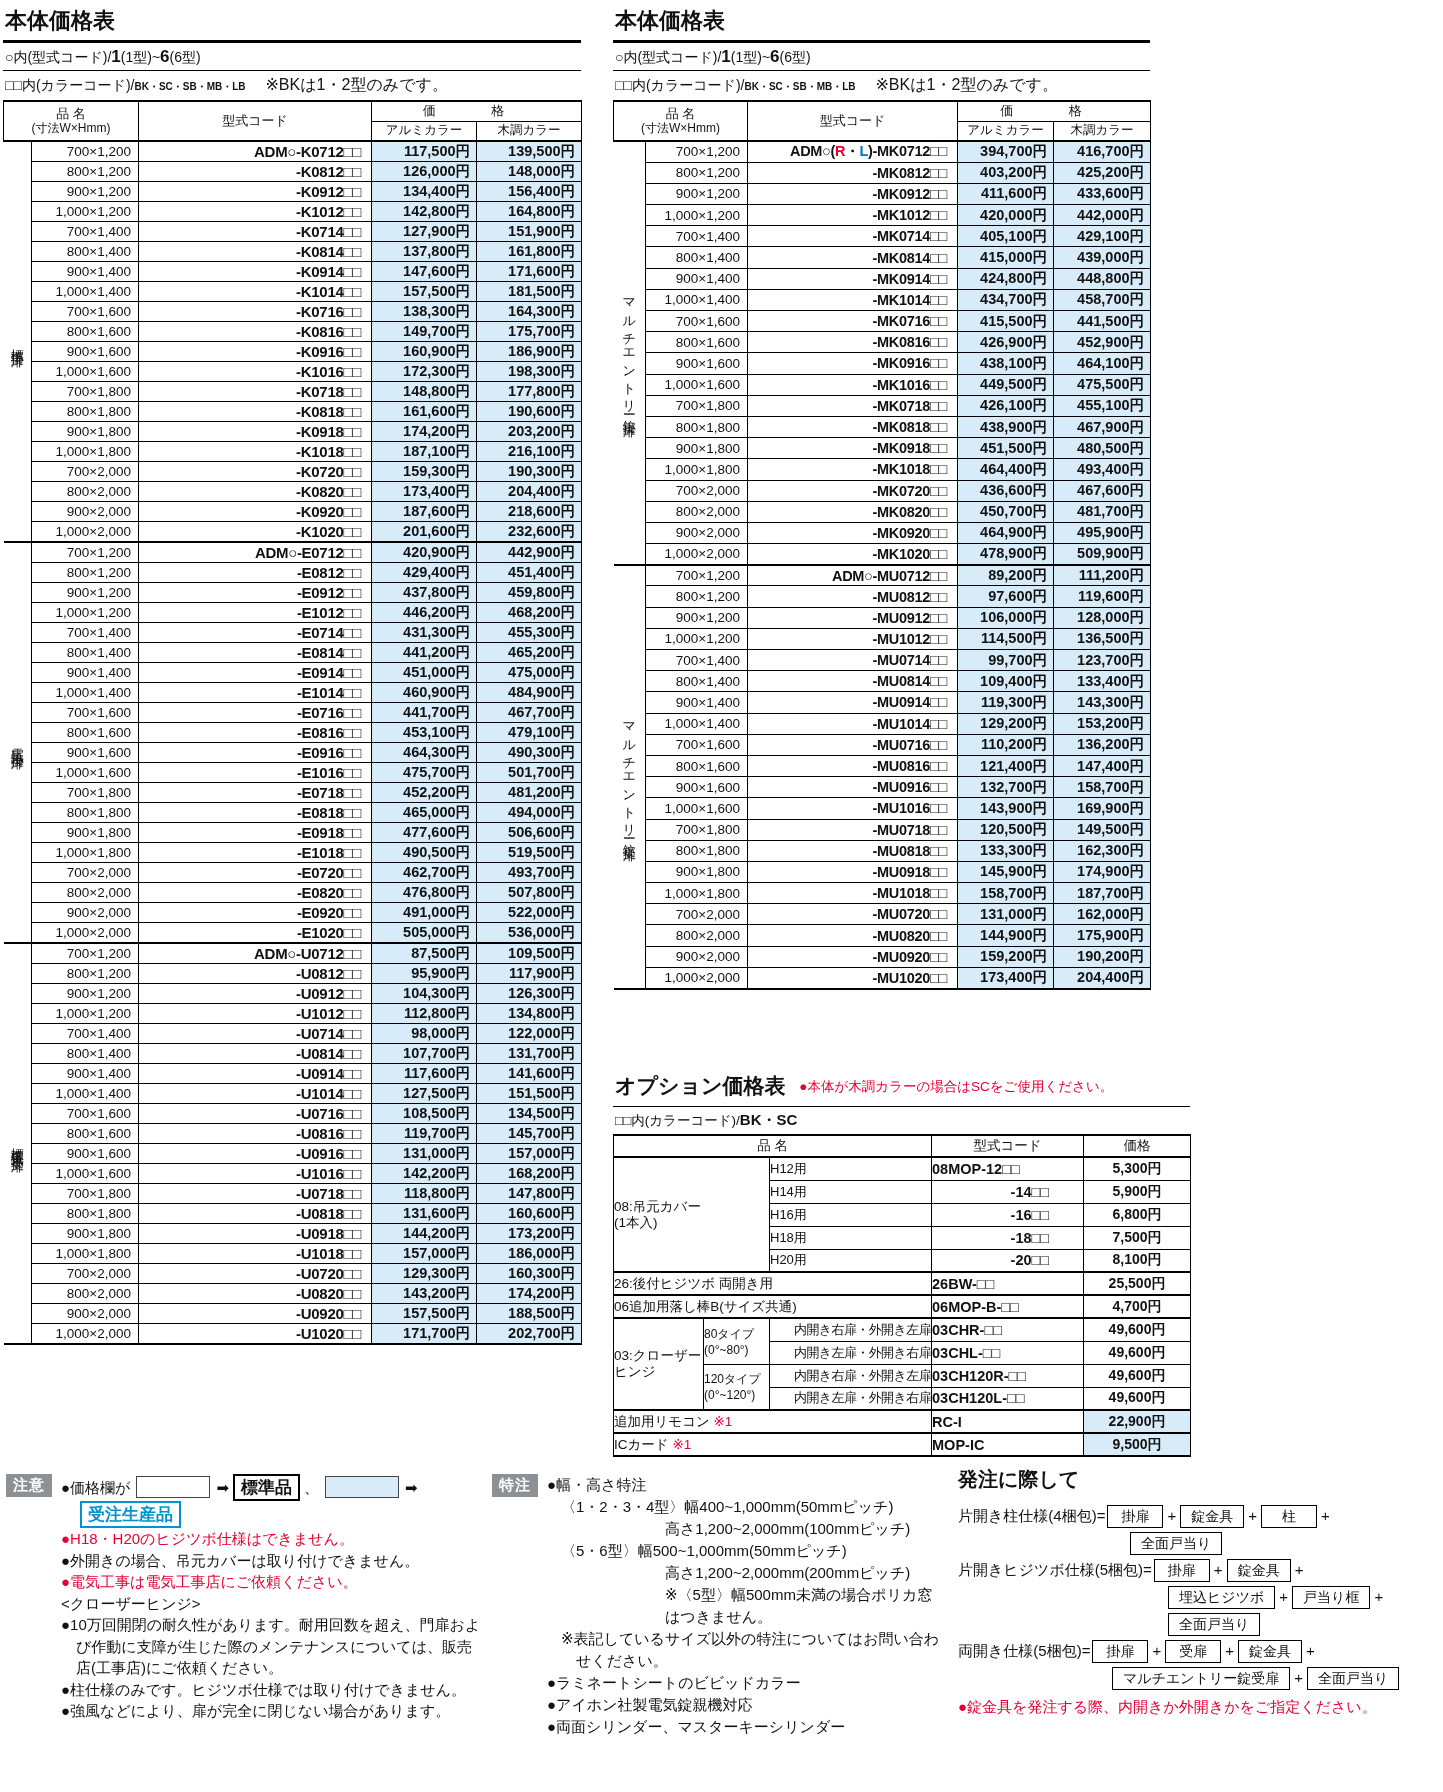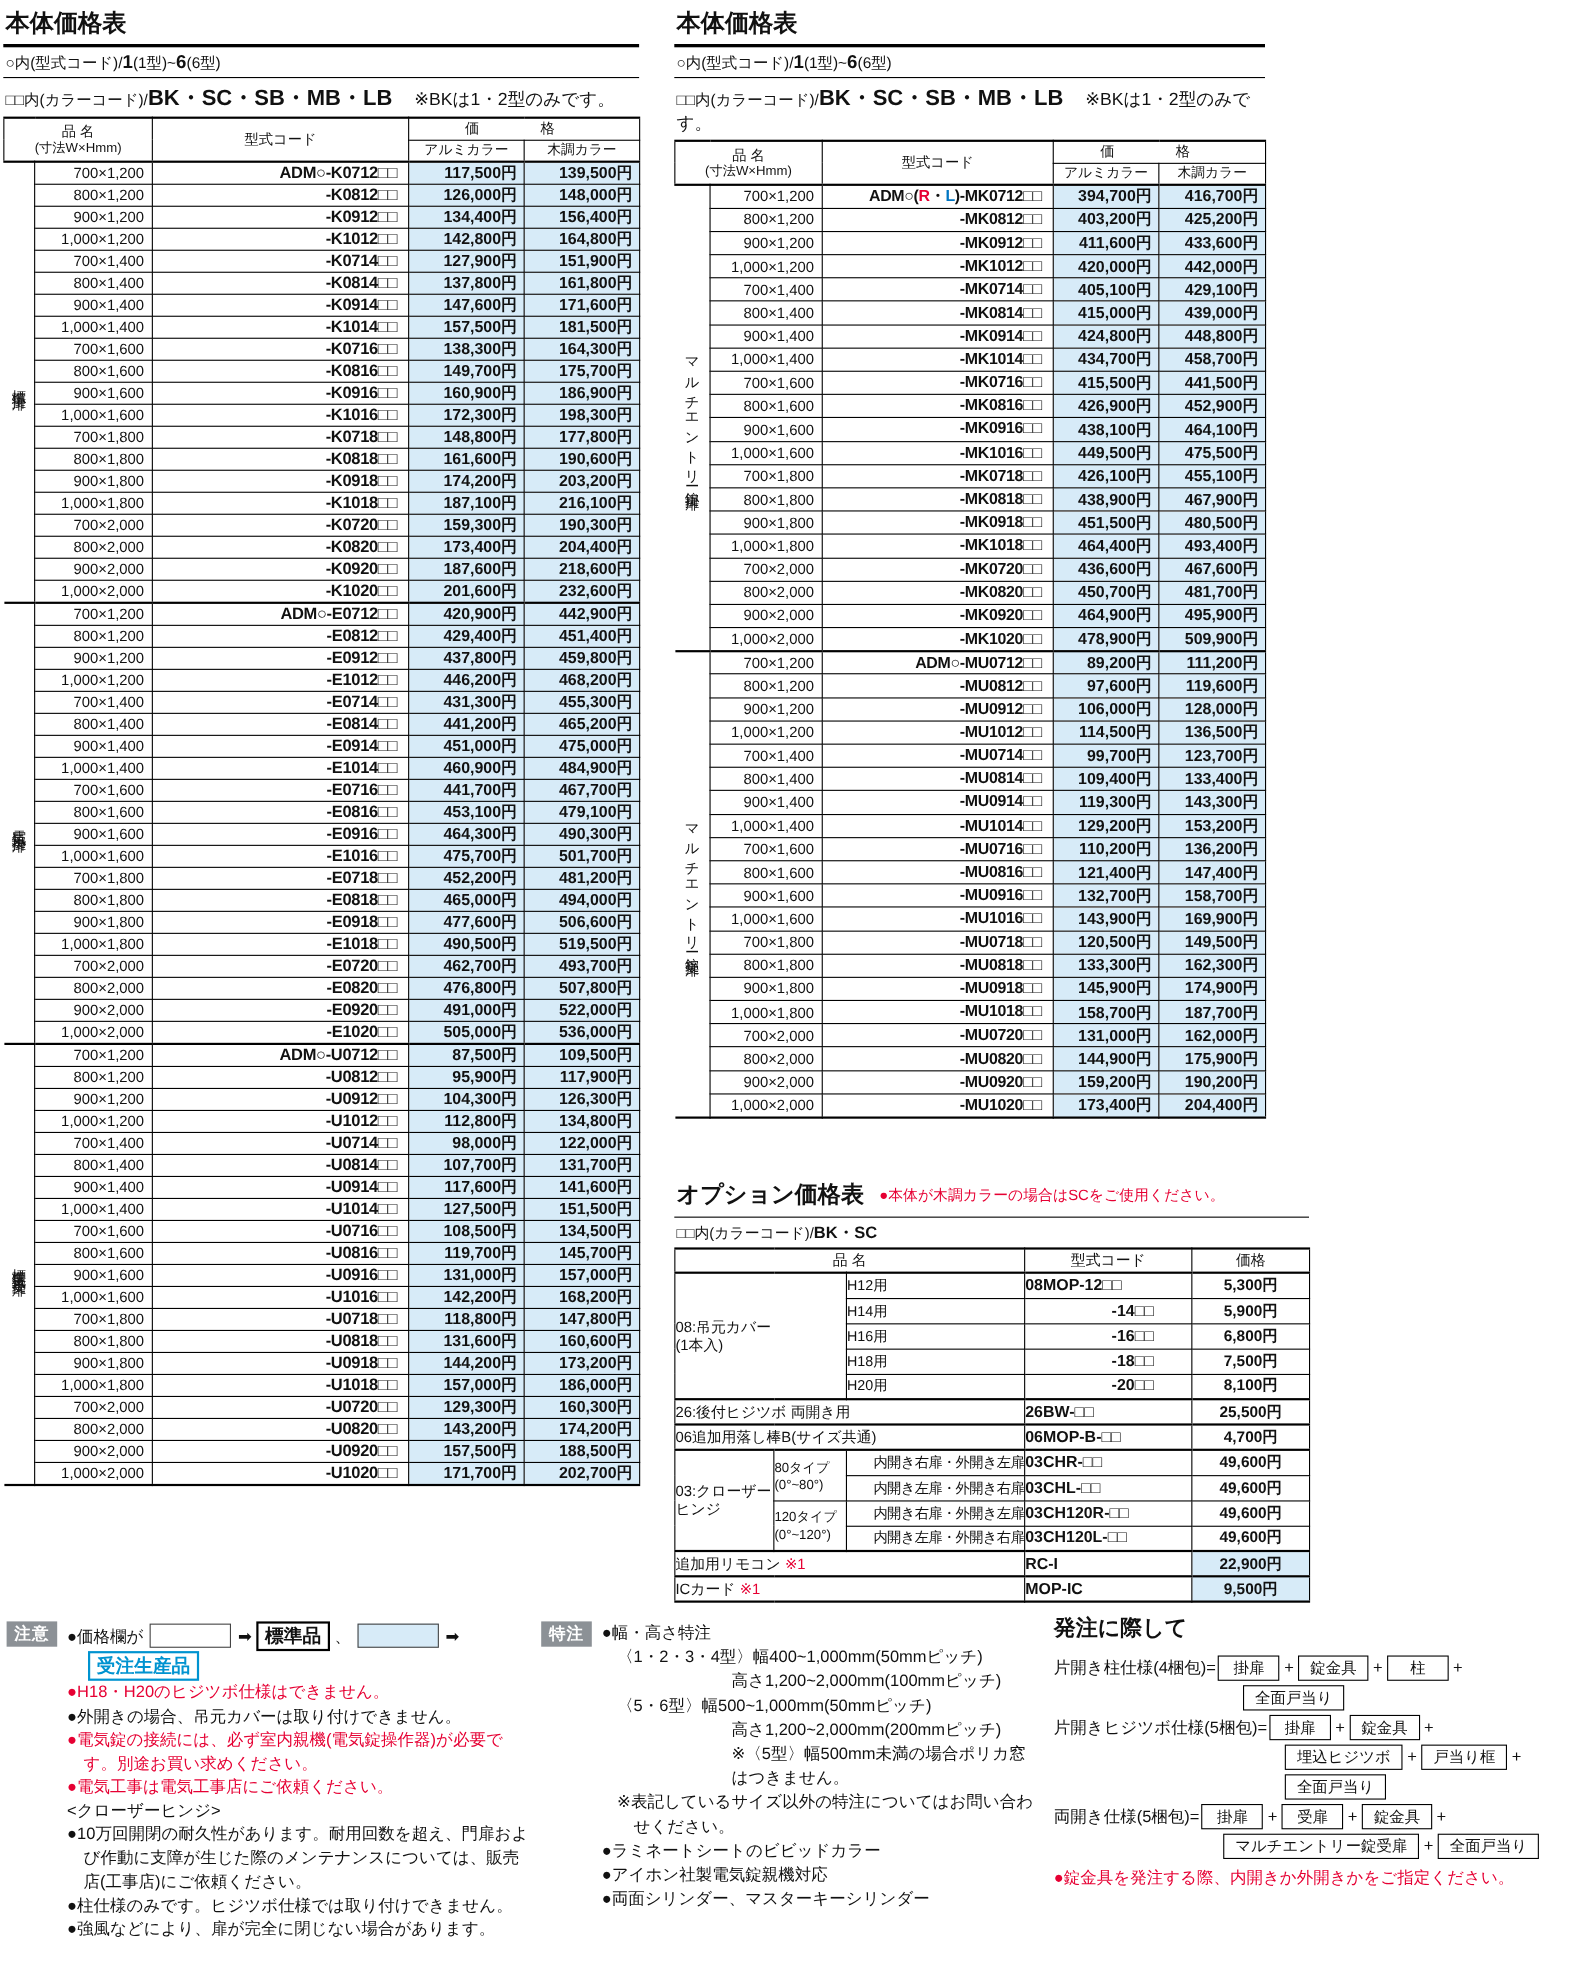--- a/index.html
+++ b/index.html
@@ -7,21 +7,21 @@
     width:1443px;height:1792px;position:relative;background:#fff;color:#111;
     font-family:"Liberation Sans","DejaVu Sans",sans-serif;
     -webkit-font-smoothing:antialiased;
   }
   .block{position:absolute}
   
   h2.ttl{font-size:22px;font-weight:bold;margin:0;padding:0 0 4px 2px;border-bottom:3px solid #000}
   .specline{font-size:14px;padding:4px 2px 3px;border-bottom:1.5px solid #000}
   .specline .big{font-weight:bold;font-size:17px}
   .colorline{font-size:14px;padding:4px 2px 4px}
-  .colorline .big{font-weight:bold;font-size:20px}
+  .colorline .big{font-weight:bold;font-size:10px}
   .colorline .cnote{font-size:16px;margin-left:16px}
   table.main{border-collapse:collapse;table-layout:fixed;width:100%;
     border-top:2.5px solid #000;border-bottom:2.5px solid #000}
   .main th,.main td{box-sizing:border-box;overflow:hidden;vertical-align:middle;padding:0}
   .main thead th{border:1px solid #000;font-weight:normal;background:#fff}
   .main thead .h1 th{height:20px}
   .main thead .h2 th{height:20px;border-bottom:2.5px solid #000;font-size:12.5px}
   .main thead th.hname,.main thead th.hcode{border-bottom:2.5px solid #000}
   .hname div{font-size:13px;line-height:15px;text-align:center}
   .hname .sm{font-size:12px}
@@ -891,21 +891,20 @@
 
   <div class="note-sec" id="caution" style="left:0;top:0;width:478px">
     <span class="badge">注意</span>
     <div class="note-body">
       <div class="citem">
         <span>●価格欄が</span><span class="sample"></span><span class="arrow">➡</span><span class="lbox">標準品</span><span>、</span><span class="sample mto-bg"></span><span class="arrow">➡</span><span class="lbox mto">受注生産品</span>
       </div>
       <div>
           <div class="citem red">●H18・H20のヒジツボ仕様はできません。</div>
           <div class="citem">●外開きの場合、吊元カバーは取り付けできません。</div>
-          <div class="citem red">●電気錠の接続には、必ず室内親機(電気錠操作器)が必要です。別途お買い求めください。</div>
           <div class="citem red">●電気工事は電気工事店にご依頼ください。</div>
           <div class="citem">&lt;クローザーヒンジ&gt;</div>
           <div class="citem">●10万回開閉の耐久性があります。耐用回数を超え、門扉および作動に支障が生じた際のメンテナンスについては、販売店(工事店)にご依頼ください。</div>
           <div class="citem">●柱仕様のみです。ヒジツボ仕様では取り付けできません。</div>
           <div class="citem">●強風などにより、扉が完全に閉じない場合があります。</div>
         </div>
     </div>
   </div>
 
   <div class="note-sec" id="custom" style="left:486px;top:0;width:452px">

